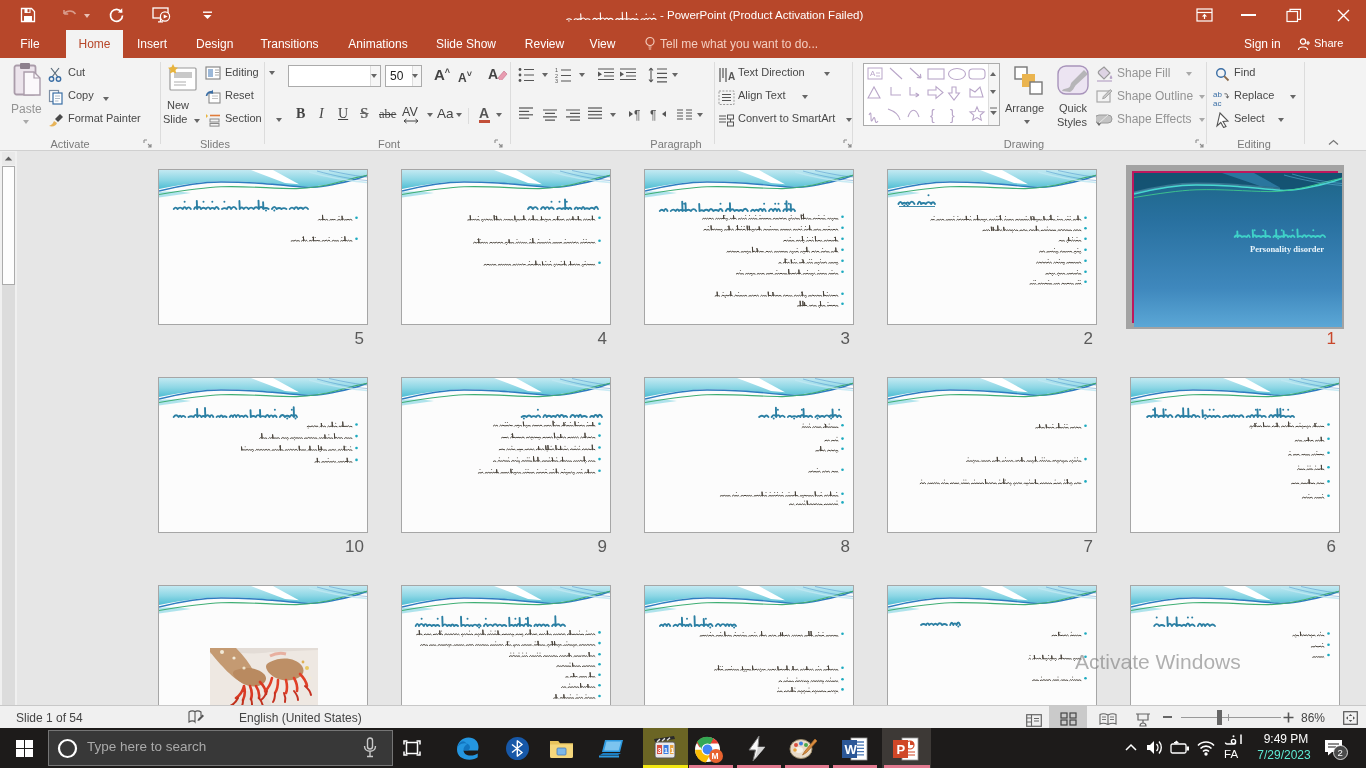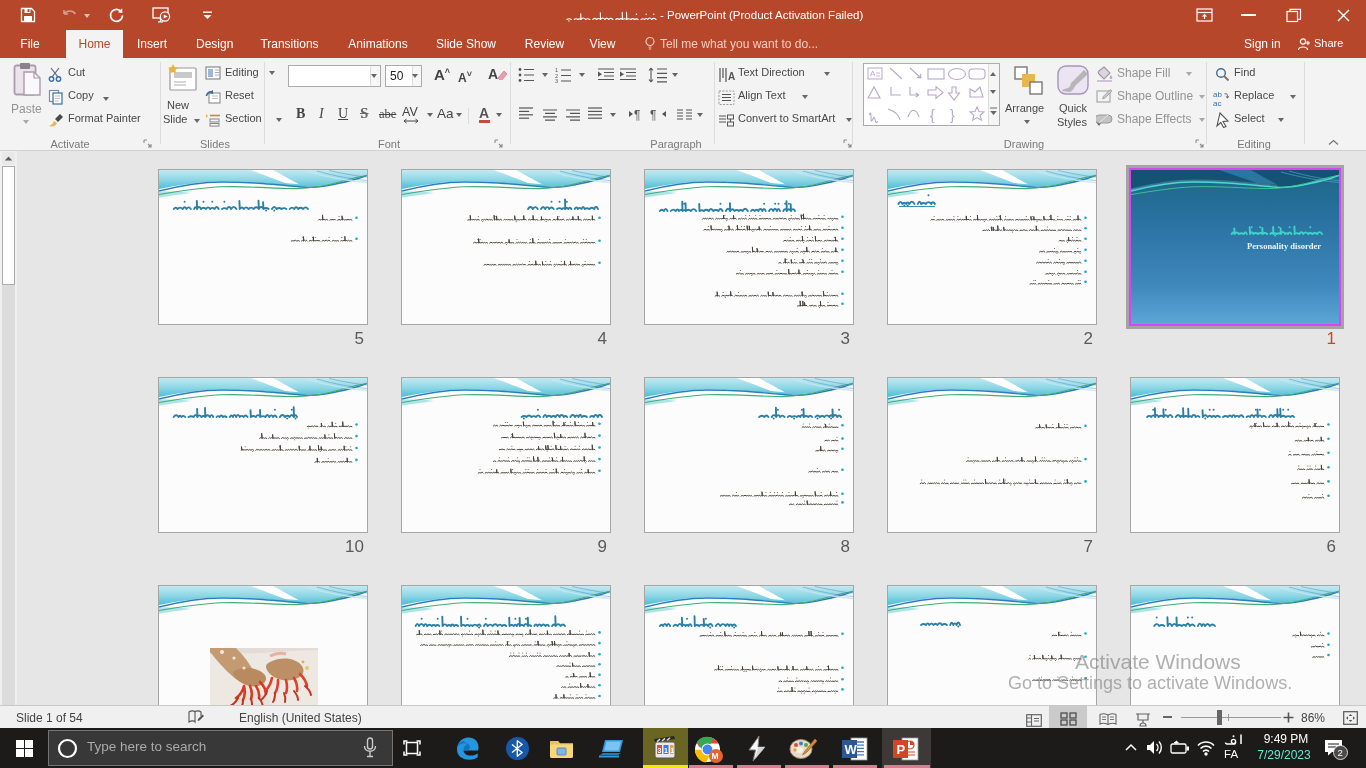--- a/index.html
+++ b/index.html
@@ -1185,21 +1185,21 @@
 <path d="M57,43 q-2,6 -6,9 M65,45 q0,6 -2,9 M74,45 q2,5 1,9 M84,43 q4,5 4,9 M95,38 q5,4 6,9" stroke="#c53222" stroke-width="2" fill="none" stroke-linecap="round"></path>
 <path d="M60,8 q8,-4 16,-2" stroke="#e8b0a0" stroke-width="3" fill="none"></path>
 <circle cx="12" cy="4" r="2" fill="#f2ead8"></circle>
         <circle cx="24" cy="10" r="1.6" fill="#f2ead8"></circle>
         <circle cx="34" cy="20" r="1.6" fill="#eee2c8"></circle>
         <circle cx="97" cy="20" r="2" fill="#e8c860"></circle>
         <circle cx="100" cy="30" r="1.6" fill="#f2ead8"></circle>
         <circle cx="93" cy="14" r="1.4" fill="#e0b050"></circle>
 </svg>
     </div>
-    <div class="abs" style="left:1126px;top:14px;width:218px;height:164px;border:3px solid #a3a3a3;background:#d946ef">
+    <div class="abs" style="left:1126px;top:14px;width:218px;height:164px;border:6px solid #a3a3a3;background:#be185d">
       <div class="abs" style="left:2px;top:2px;width:208px;height:154px">
         <svg class="abs" style="left:0;top:0" width="208" height="154" viewBox="0 0 208 154">
           <rect width="208" height="154" fill="url(#bg1)"></rect>
         </svg>
         <svg class="abs" style="left:0;top:0" width="208" height="47">
           <use href="#wave2"></use>
         </svg>
         <svg class="abs" style="left:0;top:0" width="208" height="154" viewBox="0 0 208 154">
           <g transform="translate(95.0,64.0)">
             <path d="M96.0,0 q-2.4,-3.8 -4.8,0 q-2.4,-2.0 -4.8,0 q-2.1,-2.0 -4.2,0 q-2.4,-3.2 -4.9,0 q-1.9,-3.5 -3.9,0 q-2.4,-1.7 -4.7,0 l-0.3,-7.5 l0.3,7.5 m-3.2,0 q-1.8,-3.1 -3.6,0 q-1.4,-1.7 -2.9,0 q-2.1,-4.0 -4.1,0 l-0.3,-5.9 l0.3,5.9 q-2.0,-1.6 -4.0,0 q-1.8,-1.7 -3.5,0 l-0.3,-7.0 l0.3,7.0 q-1.5,-2.5 -3.0,0 m-3.2,0 q-2.3,-2.2 -4.6,0 l-0.3,-6.1 l0.3,6.1 q-2.3,-1.8 -4.6,0 q-2.3,-2.0 -4.7,0 q-1.6,-3.5 -3.3,0 l-0.3,-6.9 l0.3,6.9 m-3.2,0 q-1.4,-3.8 -2.9,0 q-2.6,-1.6 -5.1,0 q-2.1,-3.1 -4.2,0 l-0.3,-5.6 l0.3,5.6 q-1.4,-3.1 -2.9,0" fill="none" stroke="#3fd2c8" stroke-width="1.9" stroke-linecap="round" stroke-linejoin="round"></path>
@@ -1209,21 +1209,20 @@
             <circle cx="49.1" cy="1.4" r="1.0" fill="#3fd2c8"></circle>
             <circle cx="34.2" cy="-6.8" r="1.0" fill="#3fd2c8"></circle>
             <circle cx="25.6" cy="-6.8" r="1.0" fill="#3fd2c8"></circle>
           </g>
         </svg>
         <div class="abs" style="left:0px;top:71px;width:190px;text-align:right;font-size:8.5px;font-weight:bold;color:#e8f4fb;font-family:'Liberation Serif',serif">Personality disorder</div>
       </div>
     </div>
     <div class="num" style="left:1270px;top:178px;width:66px;text-align:right;color:#c9472b">1</div>
     <div class="abs" style="left:1075px;top:499px;font-size:21px;color:#787878;opacity:0.58">Activate Windows</div>
-    <div class="abs" style="left:1008px;top:522px;font-size:18px;color:#787878;opacity:0.58">Go to Settings to activate Windows.</div>
   </div>
 <div id="statusbar">
     <div class="tseg" style="left:16px">Slide 1 of 54</div>
     <svg class="abs" style="left:188px;top:4px" width="17" height="15" viewBox="0 0 17 15">
       <path d="M1,2 c2,-1.5 5,-1.5 6,0 v10 c-1,-1.5 -4,-1.5 -6,0 z M7,2 c1,-1.5 4,-1.5 6,0 v4" fill="none" stroke="#555" stroke-width="1.1"></path>
       <path d="M10,9 l4.5,-4.5 1.5,1.5 -4.5,4.5 -2,0.5 z" fill="#555"></path>
     </svg>
     <div class="tseg" style="left:239px">English (United States)</div>
     <svg class="abs" style="left:1026px;top:8px" width="16" height="13" viewBox="0 0 16 13">
       <rect x="0.7" y="0.7" width="14.6" height="11.6" fill="none" stroke="#666" stroke-width="1.2"></rect>

